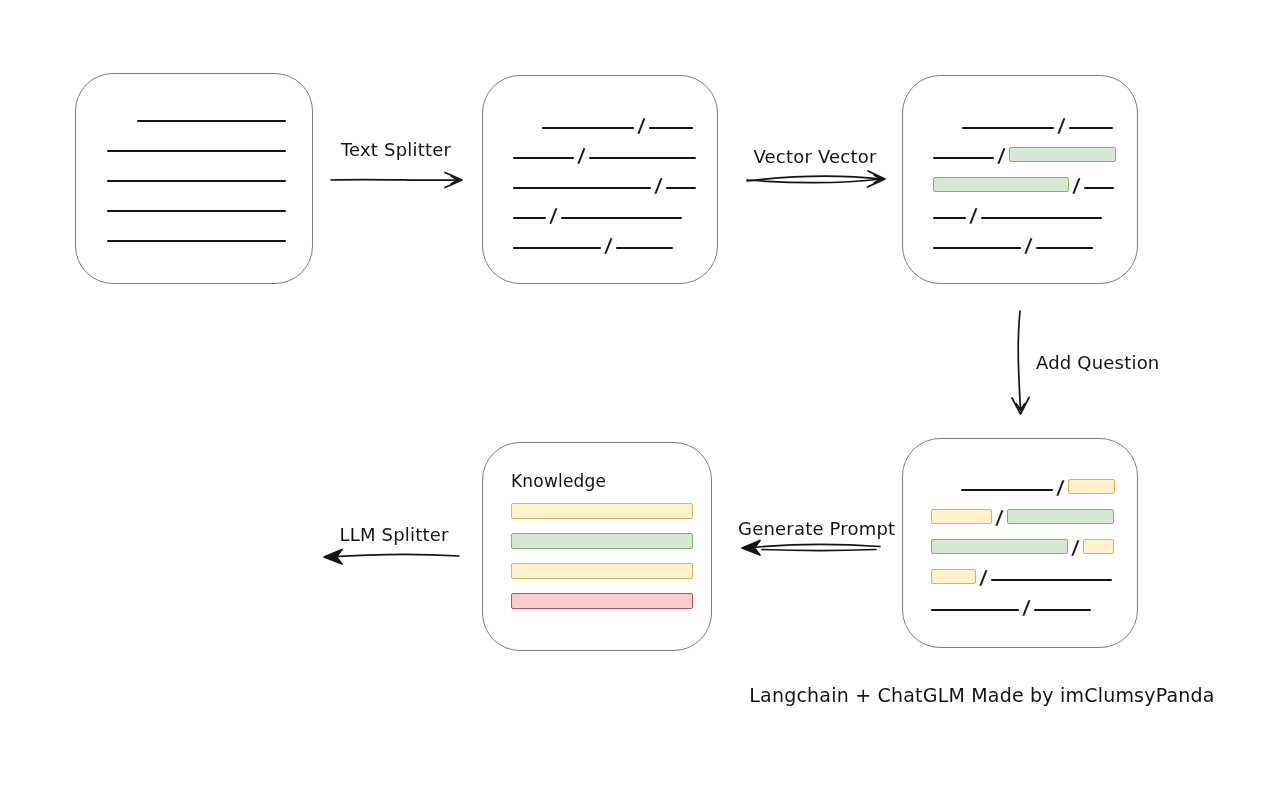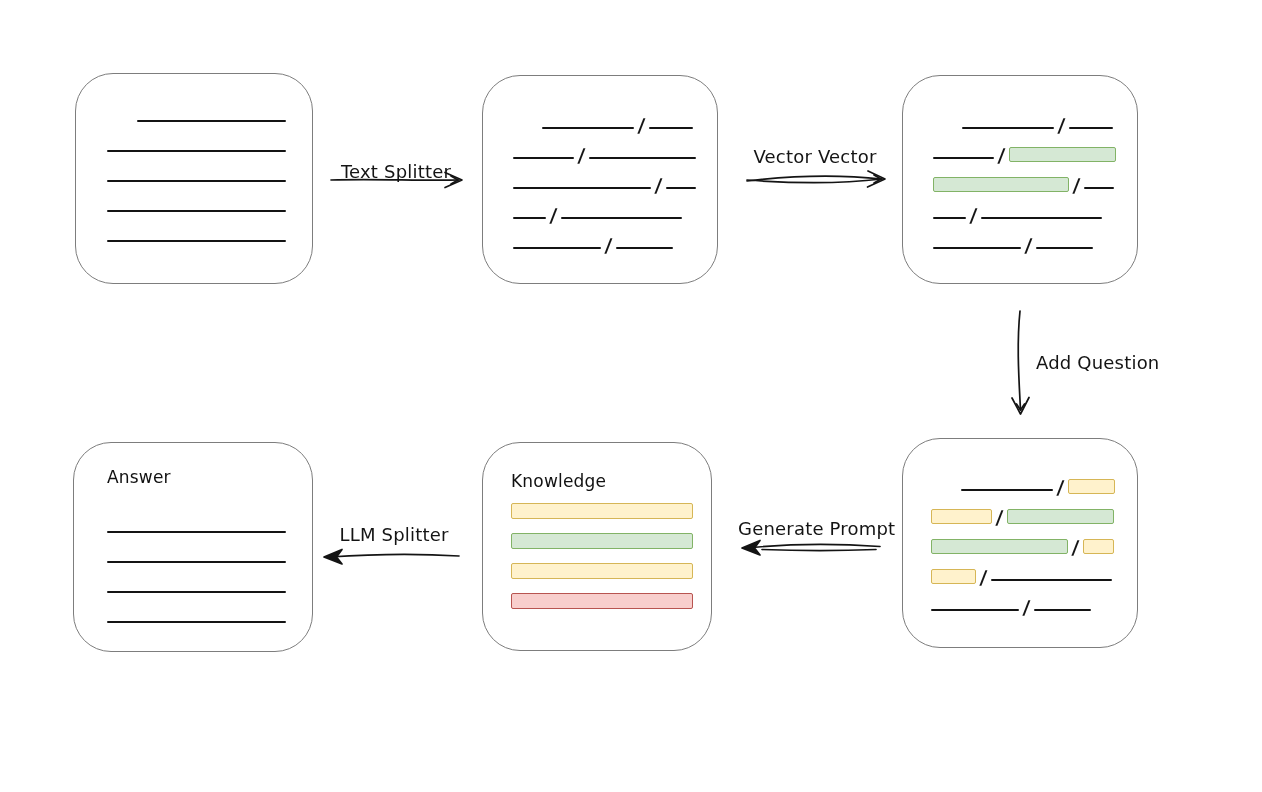--- a/index.html
+++ b/index.html
@@ -118,39 +118,20 @@
           <span class="seg-line" style="width: 121px;"></span>
         </div>
         <div class="row">
           <span class="seg-line" style="width: 88px;"></span>
           <span class="slash">/</span>
           <span class="seg-line" style="width: 57px;"></span>
         </div>
       </div>
   </div>
 
-  <div class="dbox" style="left:73px;top:442px;width:240px;height:210px;">
-    <div style="padding:24px 0 0 33px;">
-      <div class="box-title">Answer</div>
-      <div class="rows" style="position:static;padding:16px 0 0 0;">
-          <div class="row">
-            <span class="seg-line" style="width: 179px;"></span>
-          </div>
-          <div class="row">
-            <span class="seg-line" style="width: 179px;"></span>
-          </div>
-          <div class="row">
-            <span class="seg-line" style="width: 179px;"></span>
-          </div>
-          <div class="row">
-            <span class="seg-line" style="width: 179px;"></span>
-          </div>
-        </div>
-    </div>
-  </div>
 
   <div class="dbox" style="left:482px;top:442px;width:230px;height:209px;">
     <div style="padding:22px 0 16px 28px;">
         <div class="box-title" style="margin: 6px 0px 12px;">Knowledge</div>
         <div class="bar yellow" style="margin: 0px 0px 14px;"></div>
         <div class="bar green" style="margin: 0px 0px 14px;"></div>
         <div class="bar yellow" style="margin: 0px 0px 14px;"></div>
         <div class="bar red" style="margin: 0px 0px 14px;"></div>
       </div>
   </div>
@@ -179,26 +160,27 @@
           <span class="seg-line" style="width: 121px;"></span>
         </div>
         <div class="row">
           <span class="seg-line" style="width: 88px;"></span>
           <span class="slash">/</span>
           <span class="seg-line" style="width: 57px;"></span>
         </div>
       </div>
   </div>
 
-  <div class="arrow-label" style="left:330px;top:161px;width:132px;text-align:center;">Text Splitter</div>
+  <div class="arrow-label" style="left:330px;top:139px;width:132px;text-align:center;">Text Splitter</div>
   <div class="arrow-label" style="left:744px;top:146px;width:142px;text-align:center;">Vector Vector</div>
   <div class="arrow-label" style="left:1036px;top:352px;">Add Question</div>
   <div class="arrow-label" style="left:738px;top:518px;width:148px;text-align:center;">Generate Prompt</div>
   <div class="arrow-label" style="left:326px;top:524px;width:136px;text-align:center;">LLM Splitter</div>
 
+  <div class="caption">Langchain + ChatGLM Made by imClumsyPanda</div>
 
   <svg class="arrows" width="1262" height="792" viewBox="0 0 1262 792">
     <g stroke="#141414" stroke-width="1.7" fill="none" stroke-linecap="round" stroke-linejoin="round">
 
       <g>
         <path d="M331,180 C375,178.5 420,181 459,180"></path>
         <polyline points="445,172.5 462,180 445,187.5"></polyline>
         <polyline points="451,176 458,180 451,184"></polyline>
       </g>
 

